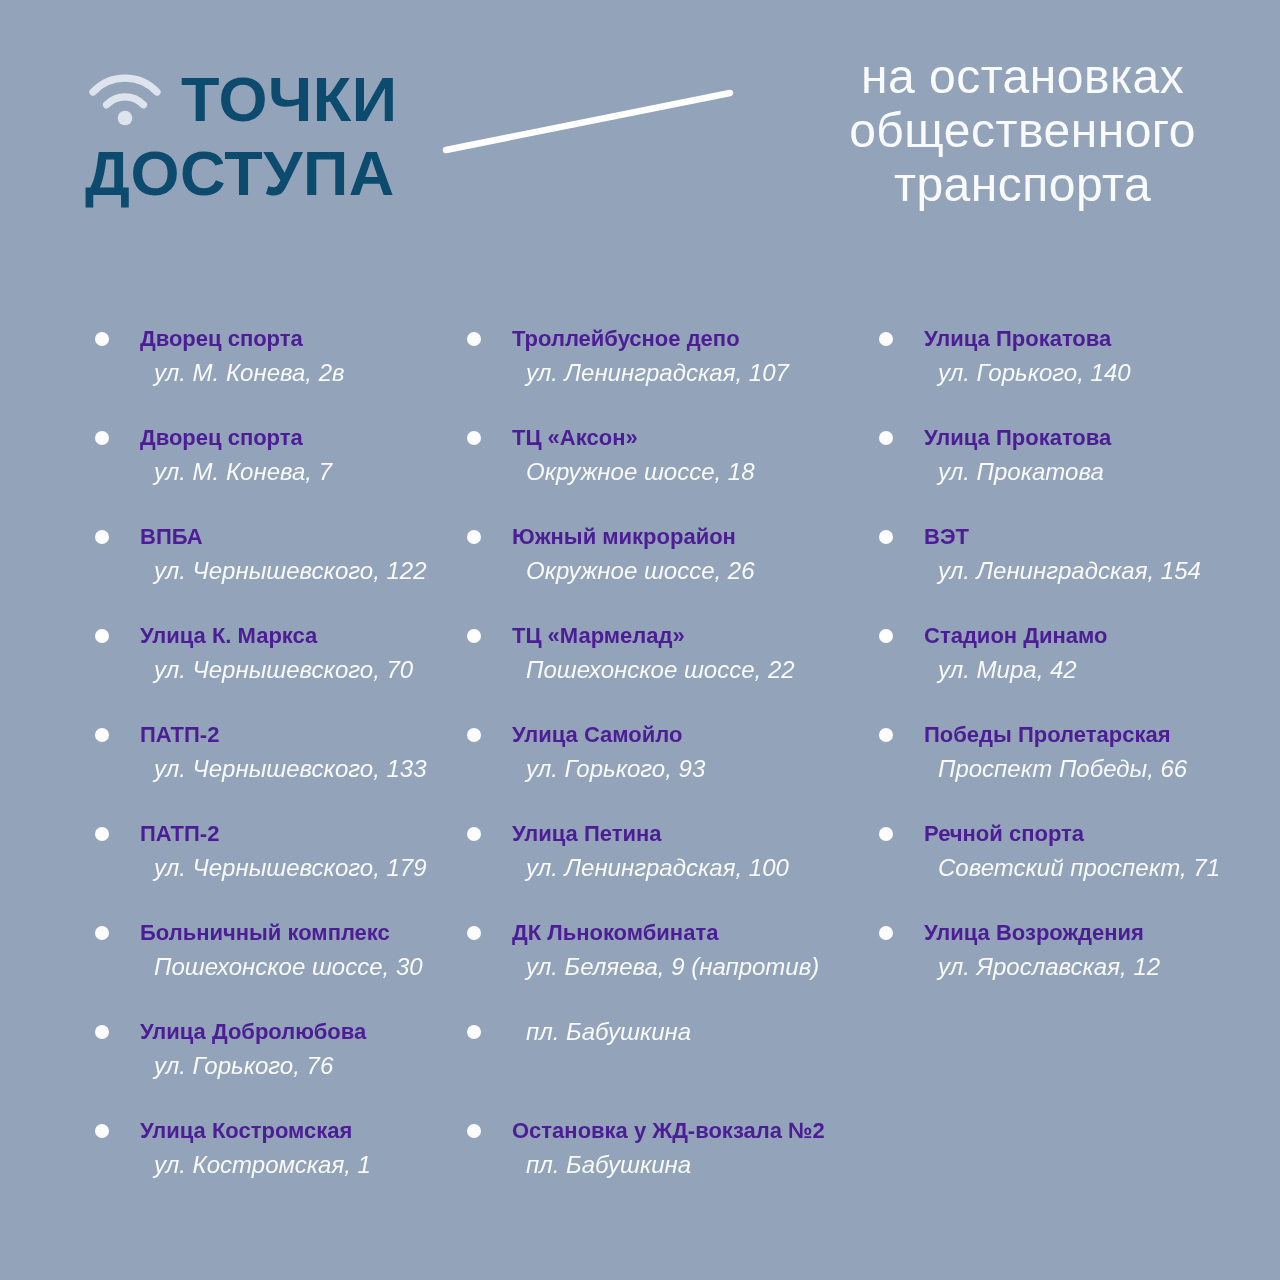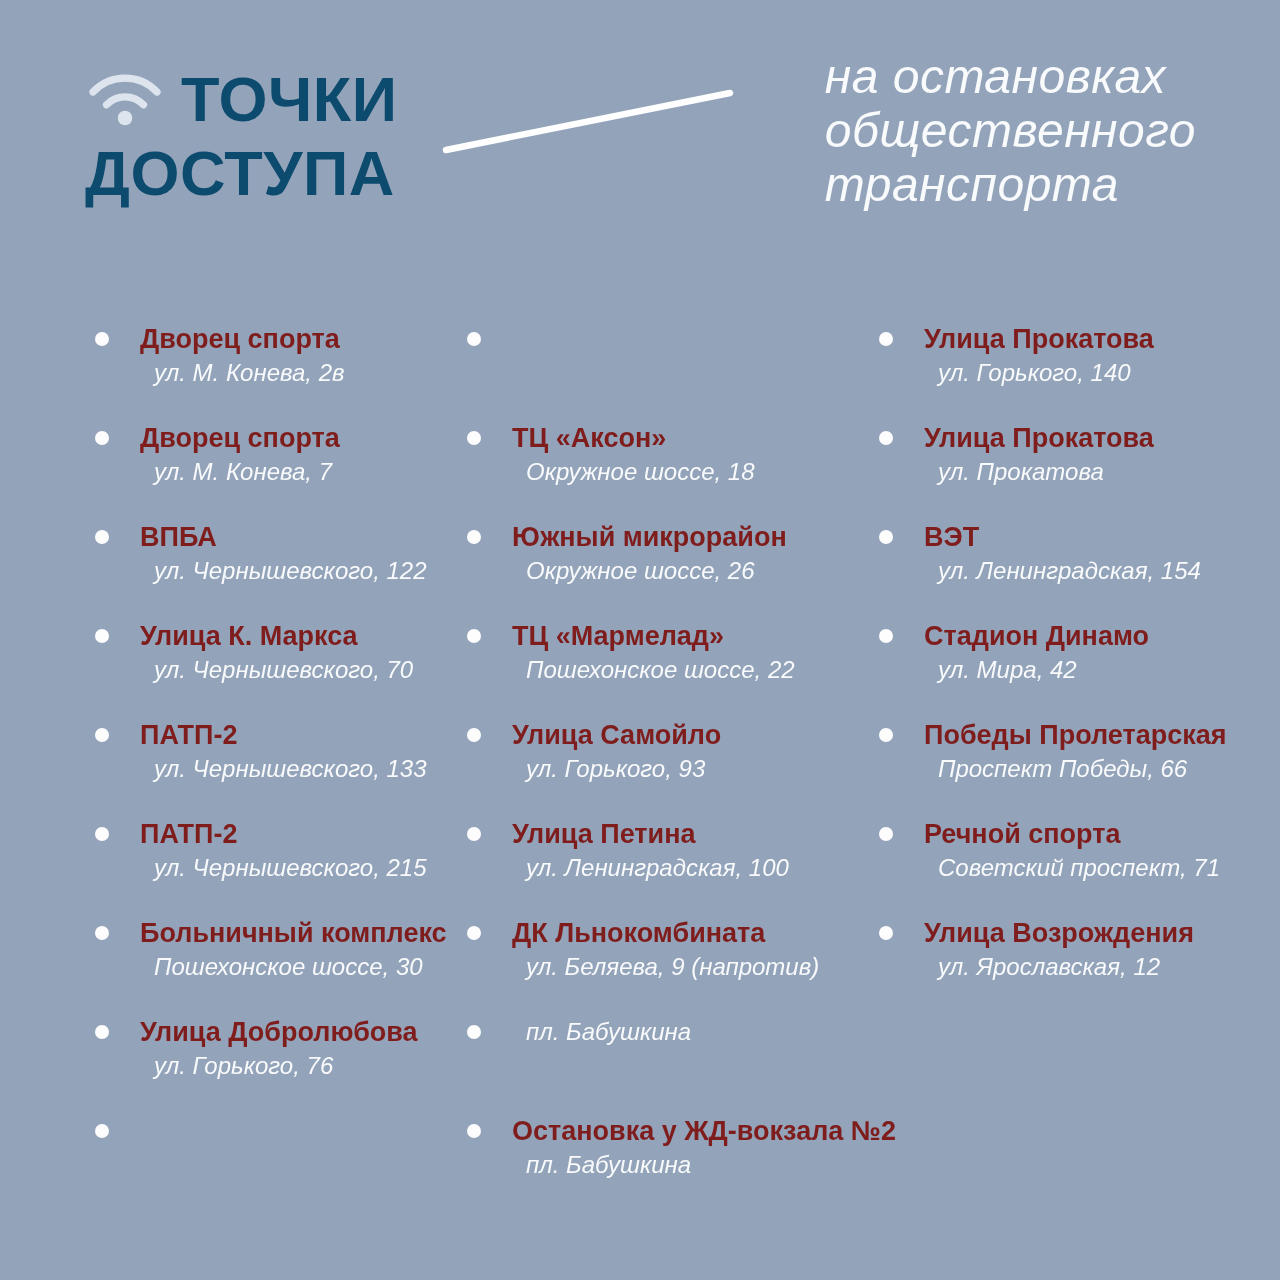--- a/index.html
+++ b/index.html
@@ -51,22 +51,21 @@
     position: absolute;
     left: 438px;
     top: 82px;
     width: 300px;
     height: 78px;
   }
   .subtitle {
     position: absolute;
     right: 84px;
     top: 50px;
-    text-align: left;
-    font-style: italic;
+    text-align: center;
     font-size: 48px;
     line-height: 54px;
     color: #f8fafc;
     letter-spacing: 0.5px;
   }
   .subtitle div { white-space: nowrap; }
 
   
   .columns {
     position: absolute;
@@ -94,23 +93,23 @@
     height: 14px;
     border-radius: 50%;
     background: #fdfdfe;
     margin-top: 10px;
   }
   .item-text {
     margin-left: 31px;
   }
   .name {
     font-weight: 700;
-    font-size: 27px;
+    font-size: 22px;
     line-height: 34px;
-    color: #7f1d1d;
+    color: #4c1d95;
     white-space: nowrap;
   }
   .addr {
     font-style: italic;
     font-size: 24px;
     line-height: 33px;
     color: rgba(255,255,255,0.94);
     white-space: nowrap;
     margin-left: 14px;
   }
@@ -180,44 +179,52 @@
     <span class="dot"></span>
     <span class="item-text">
       <div class="name">ПАТП-2</div>
       <div class="addr">ул. Чернышевского, 133</div>
     </span>
   </div>
         <div class="item">
     <span class="dot"></span>
     <span class="item-text">
       <div class="name">ПАТП-2</div>
-      <div class="addr">ул. Чернышевского, 215</div>
+      <div class="addr">ул. Чернышевского, 179</div>
     </span>
   </div>
         <div class="item">
     <span class="dot"></span>
     <span class="item-text">
       <div class="name">Больничный комплекс</div>
       <div class="addr">Пошехонское шоссе, 30</div>
     </span>
   </div>
         <div class="item">
     <span class="dot"></span>
     <span class="item-text">
       <div class="name">Улица Добролюбова</div>
       <div class="addr">ул. Горького, 76</div>
     </span>
   </div>
         <div class="item">
     <span class="dot"></span>
+    <span class="item-text">
+      <div class="name">Улица Костромская</div>
+      <div class="addr">ул. Костромская, 1</div>
+    </span>
   </div>
       </div>
       <div class="col col-2">
         <div class="item">
     <span class="dot"></span>
+    <span class="item-text">
+      <div class="name">Троллейбусное депо</div>
+      <div class="addr">ул. Ленинградская, 107</div>
+    </span>
   </div>
         <div class="item">
     <span class="dot"></span>
     <span class="item-text">
       <div class="name">ТЦ «Аксон»</div>
       <div class="addr">Окружное шоссе, 18</div>
     </span>
   </div>
         <div class="item">
     <span class="dot"></span>

